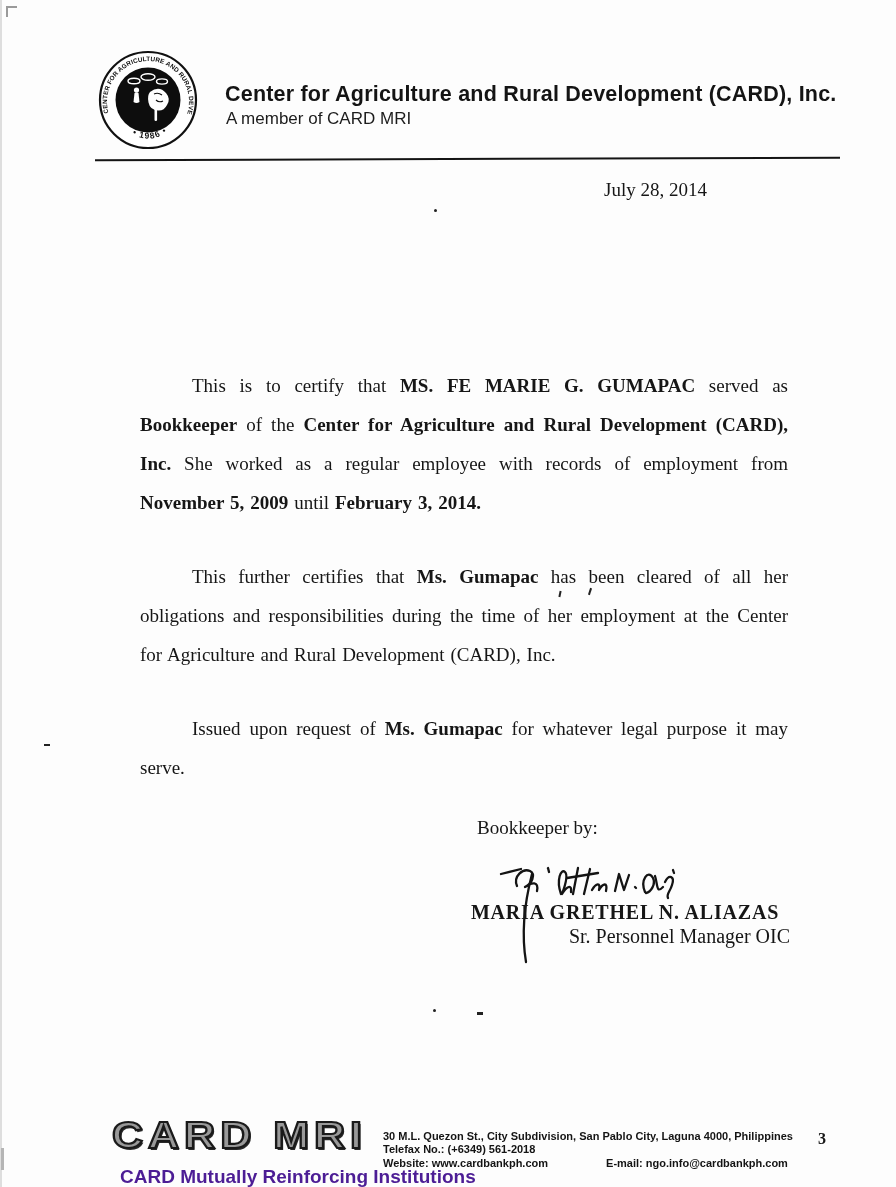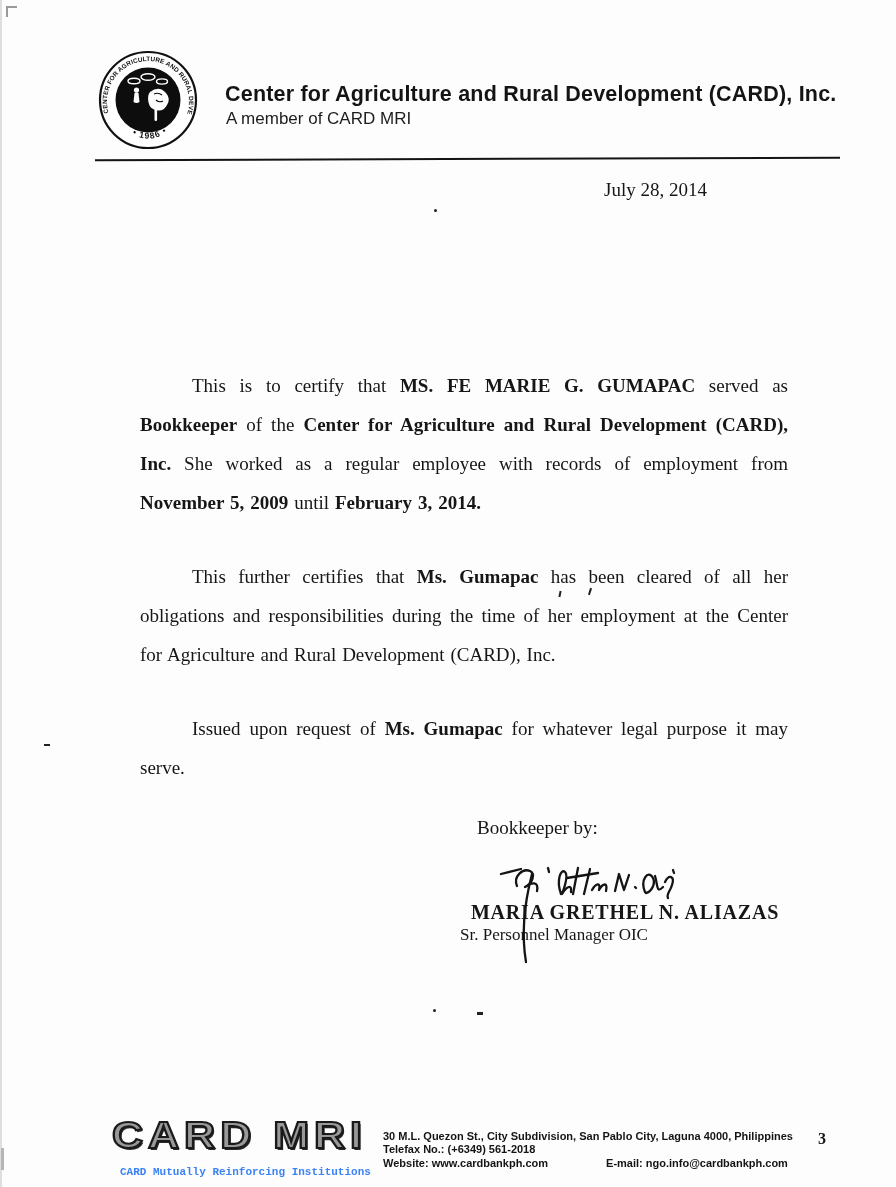--- a/index.html
+++ b/index.html
@@ -14,26 +14,26 @@
   .org-sub{left:226px;top:109px;font-family:"Liberation Sans",sans-serif;font-size:17px;color:#1c1c1c;}
   .hrule{left:95px;top:158px;width:745px;height:2.4px;background:#141414;transform:rotate(-0.2deg);}
   
   .date{left:604px;top:179px;font-size:19px;}
   .title{left:140px;top:306px;width:648px;text-align:center;font-weight:bold;font-size:20px;letter-spacing:.42em;}
   .body-block{left:140px;top:366px;width:648px;font-size:19px;line-height:39px;}
   .para{margin:0 0 35px 0;text-indent:52px;text-align:justify;word-spacing:1.2px;}
   .para span.b{font-weight:bold;}
   .certified{left:477px;top:817px;font-size:19px;}
   .sig-name{left:460px;top:901px;width:330px;text-align:center;font-weight:bold;font-size:20px;letter-spacing:.8px;white-space:nowrap;}
-  .sig-title{left:460px;top:925px;width:330px;text-align:left;font-size:17px;}
+  .sig-title{left:460px;top:925px;width:330px;text-align:right;font-size:20px;}
   .sig-svg{left:495px;top:856px;}
   
   .f-logo{left:112px;top:1114px;font-family:"Liberation Sans",sans-serif;font-weight:bold;font-size:43px;letter-spacing:5px;color:#999;
           -webkit-text-stroke:2.4px #1a1a1a;text-shadow:1.5px 1.5px 0 #2a2a2a;transform:scaleY(.88);transform-origin:top left;white-space:nowrap;}
-  .f-tag{left:120px;top:1166px;font-family:Liberation Mono, monospace;font-weight:bold;font-size:11px;color:#3b82f6;}
+  .f-tag{left:120px;top:1166px;font-family:Liberation Sans, sans-serif;font-weight:bold;font-size:19px;color:#4c1d95;}
   .f-addr{left:383px;top:1130px;font-family:"Liberation Sans",sans-serif;font-weight:bold;font-size:11px;line-height:13.4px;color:#141414;}
   .f-line3 span.gap{display:inline-block;width:58px;}
   .f-page{left:818px;top:1130px;font-size:16px;font-weight:bold;}
   
   .art{position:absolute;background:#222;}
   .edge-l{left:0;top:0;width:2px;height:1187px;background:#dedede;}
   .corner-tl{left:6px;top:6px;width:9px;height:9px;background:transparent;border-left:2px solid #9a9a9a;border-top:2px solid #9a9a9a;}
   .tick-bl{left:1px;top:1148px;width:3px;height:22px;background:#b5b5b5;}
 </style>
 </head>

